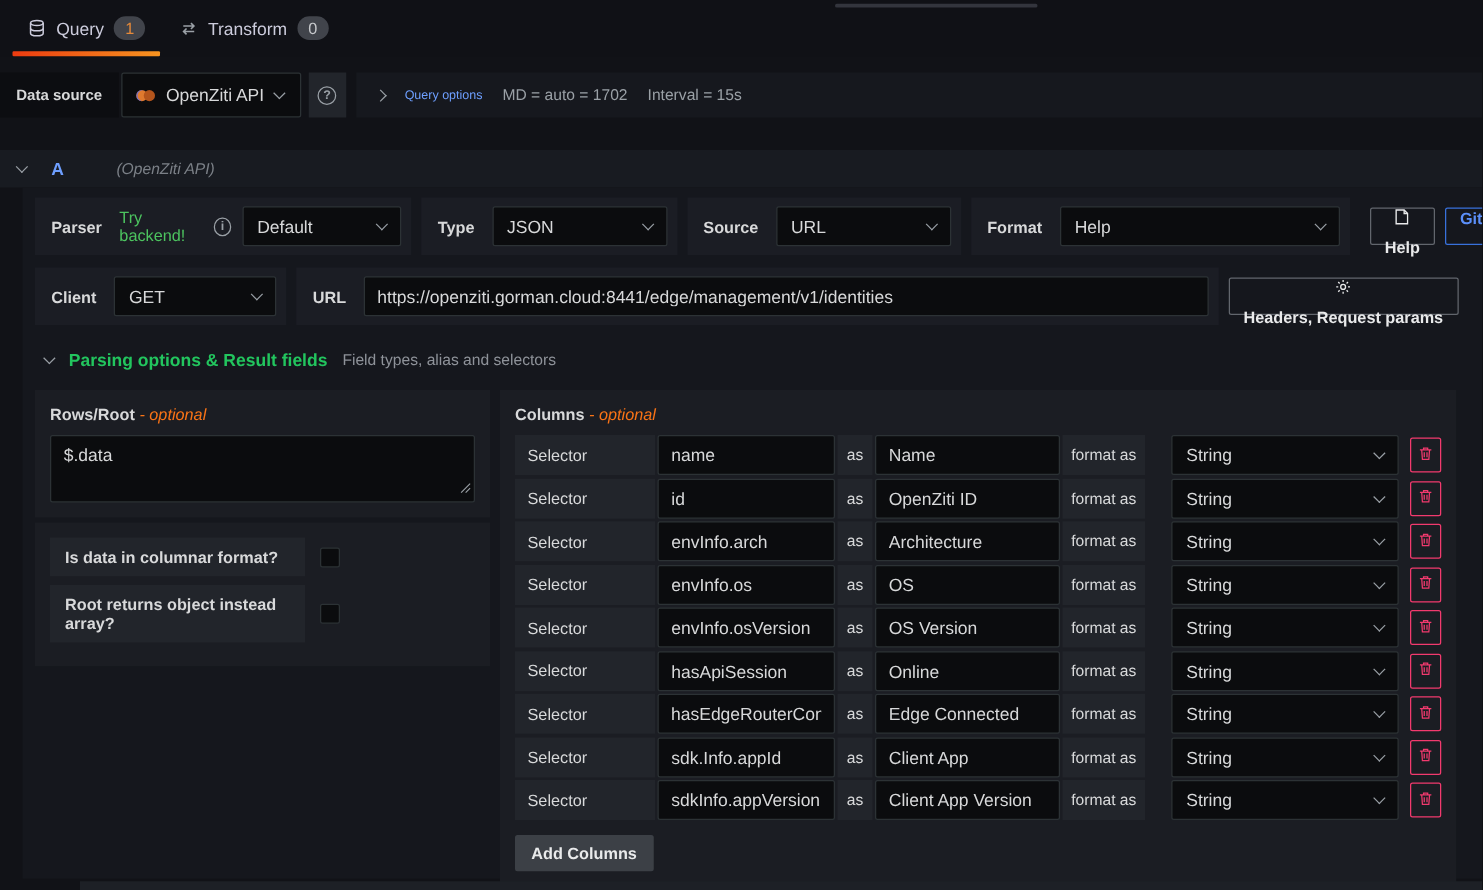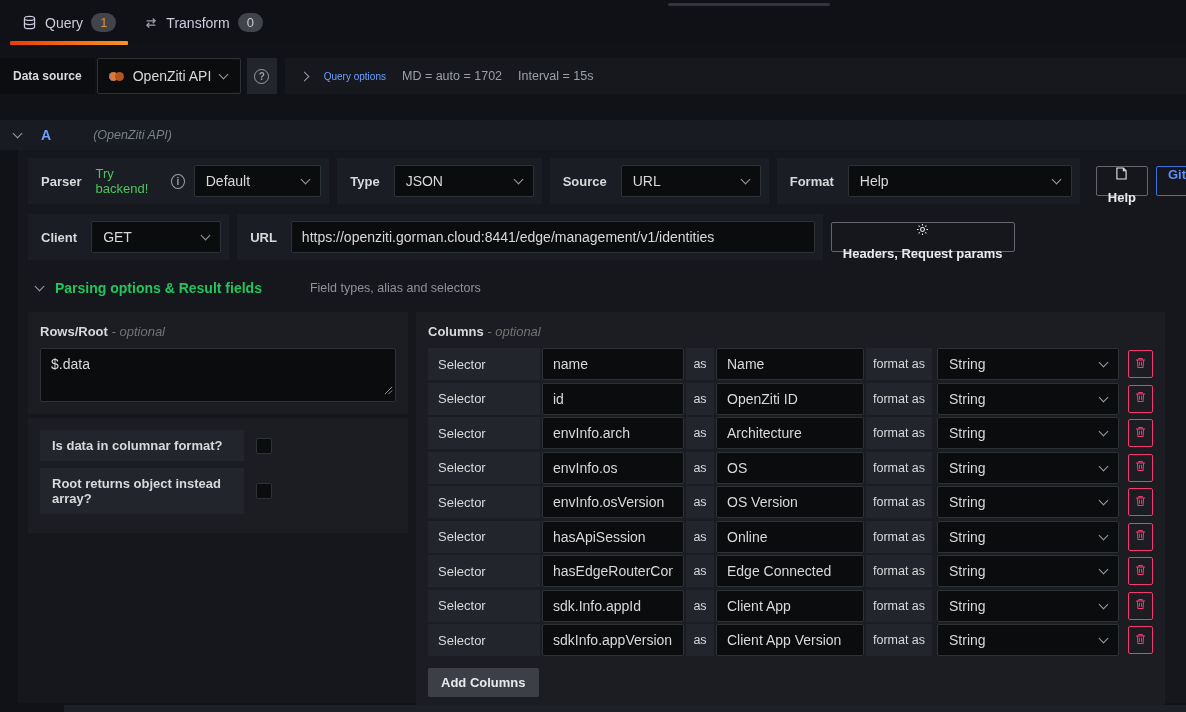--- a/index.html
+++ b/index.html
@@ -59,45 +59,45 @@
     color:#d8d9da; font-size:14px; font-family:inherit; padding:0 10px; height:32px; outline:none; }
   .btn { display:flex; align-items:center; gap:7px; height:30px; padding:0 11px; background:transparent;
     border:1px solid #62666d; border-radius:2px; color:#e9eaeb; font-size:13px; font-weight:600;
     font-family:inherit; cursor:pointer; white-space:nowrap;flex-direction:column; }
   .btn.blue { border-color:#3871dc; color:#5b8ff9; }
   .spacer { flex:1; }
 
   
   .sechdr { display:flex; align-items:center; gap:12px; margin:20px 0 16px 8px; }
   .sechdr .title { font-size:14px; font-weight:700; color:#22c55e; }
-  .sechdr .sub { font-size:12.5px; color:#8e9299;margin-left:36px; }
+  .sechdr .sub { font-size:12.5px; color:#8e9299; }
 
   
   .panels { display:flex; gap:8px; align-items:flex-start; }
   .panel { background:#1b1d23; padding:12px; }
   .leftcol { width:402px; display:flex; flex-direction:column; gap:4px; }
   .phead { font-size:13px; font-weight:700; color:#d8d9da; margin-bottom:9px; }
-  .phead .opt { font-weight:400; font-style:italic; color:#737373; }
+  .phead .opt { font-weight:400; font-style:italic; color:#f97316; }
   .ta-wrap { position:relative; }
   textarea.tarea { width:100%; height:54px; padding:7px 10px; resize:none; display:block; }
   .grip { position:absolute; right:3px; bottom:4px; }
 
   .adv-row { display:flex; align-items:center; gap:12px; margin-bottom:7px; }
   .adv-label { background:#22252b; width:204px; padding:8px 12px; font-size:13px; font-weight:600; color:#d8d9da; }
   .checkbox { width:16px; height:16px; background:#0b0c0e; border:1px solid #2c3235; border-radius:2px; cursor:pointer; }
 
   .colpanel { flex:1; padding-bottom:14px; }
   .col-row { display:flex; align-items:center; gap:2px; margin-bottom:2.5px; }
   .lbl { background:#22252b; height:32px; display:flex; align-items:center; padding:0 10px; font-size:13px; color:#d8d9da; }
   .lbl.w-selector { width:112px; }
   .lbl.w-as { width:28px; justify-content:center; font-size:12.5px; }
   .lbl.w-fmt { width:66px; justify-content:center; font-size:12.5px; white-space:nowrap; }
   input.w-sel { width:142px; }
   input.w-alias { width:148px; }
-  .select.w-format { width:182px; margin-left:3px; }
+  .select.w-format { width:182px; margin-left:19px; }
   .trash { width:25px; height:28px; margin-left:7px; background:transparent; border:1px solid #f23a6e;
     border-radius:2px; display:flex; align-items:center; justify-content:center; cursor:pointer; }
   .addcols { margin-top:9px; background:#3c4046; border:none; border-radius:2px; color:#e9eaeb;
     font-size:13px; font-weight:600; font-family:inherit; padding:7px 13px; cursor:pointer; }
 
   .bottom-strip { position:absolute; left:64px; right:0; bottom:0; height:7px; background:#1d2026; }
 </style>
 </head>
 <body>
 
@@ -204,21 +204,21 @@
     <div class="frow">
       <div class="fgroup">
         <span class="flabel">Client</span>
         <div class="select" style="width:130px">
           <span>GET</span>
           <span class="chev down"></span>
         </div>
       </div>
       <div class="fgroup">
         <span class="flabel">URL</span>
-        <input class="tinput" style="width: 524px;" value="https://openziti.gorman.cloud:8441/edge/management/v1/identities">
+        <input class="tinput" style="width: 676px;" value="https://openziti.gorman.cloud:8441/edge/management/v1/identities">
       </div>
       <button class="btn">
         <span>
           <svg width="13" height="13" viewBox="0 0 16 16" fill="none" stroke="#e9eaeb" stroke-width="1.3">
             <circle cx="8" cy="8" r="2.4"></circle>
             <path d="M8 1.2v2M8 12.8v2M1.2 8h2M12.8 8h2M3.2 3.2l1.4 1.4M11.4 11.4l1.4 1.4M12.8 3.2l-1.4 1.4M4.6 11.4l-1.4 1.4"></path>
           </svg>
         </span>
         <span>Headers, Request params</span>
       </button>

